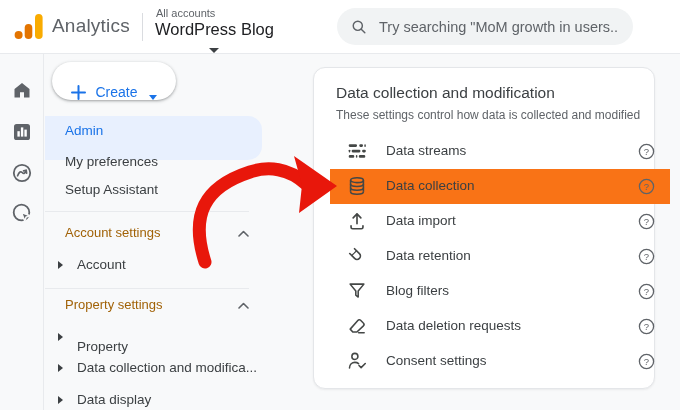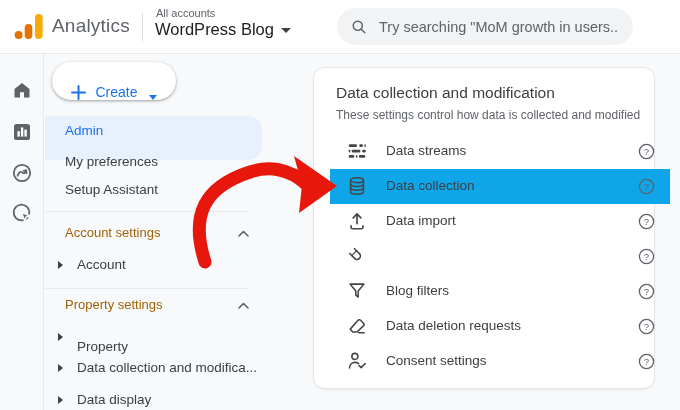--- a/index.html
+++ b/index.html
@@ -4,21 +4,21 @@
 <style>
   html,body{margin:0;padding:0;background:#fff;font-family:"Liberation Sans",sans-serif;}
   .screen{position:relative;width:680px;height:410px;background:#f8f9fa;overflow:hidden;}
 
   
   .topbar{position:absolute;top:0;left:0;width:680px;height:54px;background:#fff;border-bottom:1px solid #e8eaed;box-sizing:border-box;}
   .logo{position:absolute;left:14px;top:13px;width:30px;height:27px;}
   .app-name{position:absolute;left:52px;top:15px;font-size:19px;color:#5f6368;letter-spacing:.2px;}
   .hdr-divider{position:absolute;left:142px;top:13px;width:1px;height:28px;background:#dadce0;}
   .acct-label{position:absolute;left:156px;top:7px;font-size:11px;color:#5f6368;}
-  .acct-name{position:absolute;left:155px;top:20px;font-size:16.5px;color:#202124;display:flex;align-items:center;gap:7px;cursor:pointer;}
+  .acct-name{position:absolute;left:155px;top:20px;font-size:16.5px;color:#202124;display:flex;align-items:center;gap:7px;cursor:pointer;flex-direction:column;}
   .caret-down{width:0;height:0;border-left:5px solid transparent;border-right:5px solid transparent;border-top:5.5px solid #3c4043;margin-top:2px;}
   .searchbar{position:absolute;left:337px;top:8px;width:296px;height:37px;background:#f1f3f4;border-radius:19px;display:flex;align-items:center;box-sizing:border-box;padding:0 14px;}
   .searchbar input{border:none;outline:none;background:transparent;font-family:"Liberation Sans",sans-serif;font-size:14.5px;color:#3c4043;width:100%;margin-left:10px;}
   .searchbar input::placeholder{color:#5f6368;}
 
   
   .rail{position:absolute;left:0;top:54px;width:43px;height:356px;}
   .rail-divider{position:absolute;left:43px;top:54px;width:1px;height:356px;background:#e8eaed;}
   .rail-btn{position:absolute;left:10px;width:24px;height:24px;cursor:pointer;}
 
@@ -33,21 +33,21 @@
   .nav-sub{position:absolute;left:77px;height:20px;font-size:13.5px;color:#3c4043;cursor:pointer;line-height:20px;}
   .tri-right{position:absolute;left:58px;width:0;height:0;border-top:4px solid transparent;border-bottom:4px solid transparent;border-left:5px solid #3c4043;cursor:pointer;}
   .chev-up{position:absolute;left:238px;width:11px;height:7px;cursor:pointer;}
   .nav-div{position:absolute;left:45px;width:204px;height:1px;background:#e8eaed;}
 
   
   .card{position:absolute;left:313px;top:67px;width:342px;height:322px;background:#fff;border:1px solid #e4e6e9;border-radius:12px;box-sizing:border-box;box-shadow:0 1px 2px rgba(60,64,67,.08);}
   .card-title{position:absolute;left:22px;top:16px;font-size:15.5px;color:#3c4043;}
   .card-sub{position:absolute;left:22px;top:40px;font-size:12px;color:#5f6368;}
   .row{position:absolute;left:16px;width:340px;height:35px;cursor:pointer;}
-  .row.hl{background:#0ea5e9;}
+  .row.hl{background:#f97316;}
   .row .ric{position:absolute;left:16px;top:6px;width:22px;height:22px;}
   .row .rlabel{position:absolute;left:56px;top:9px;font-size:13.5px;color:#3c4043;}
   .row .help{position:absolute;right:15px;top:9px;width:17px;height:17px;cursor:pointer;}
 
   
   .arrow-overlay{position:absolute;left:0;top:0;width:680px;height:410px;pointer-events:none;z-index:10;}
 </style>
 </head>
 <body>
 
@@ -191,20 +191,21 @@
       </svg>
     </div>
 
     <div class="row" style="top:171px">
       <svg class="ric" viewBox="0 0 24 24">
         <g fill="none" stroke="#444746" stroke-width="1.8" stroke-linecap="round" transform="rotate(-45 12 12)">
           <path d="M8.3 4.5 V12 a3.7 3.7 0 0 0 7.4 0 V4.5"></path>
           <path d="M8.3 7.6 h3.3 M15.7 7.6 h-3.3" stroke-width="1.3"></path>
         </g>
       </svg>
+      <div class="rlabel">Data retention</div>
       <svg class="help" viewBox="0 0 17 17">
         <circle cx="8.5" cy="8.5" r="7.1" fill="none" stroke="#5f6368" stroke-width="1.3"></circle>
         <text x="8.5" y="12" text-anchor="middle" font-size="9.5" fill="#5f6368" font-family="Liberation Sans, sans-serif">?</text>
       </svg>
     </div>
 
     <div class="row" style="top:206px">
       <svg class="ric" viewBox="0 0 24 24">
         <path d="M4.5 4.5 H19.5 L13.3 12 V18.6 L10.7 16.6 V12 Z" fill="none" stroke="#444746" stroke-width="1.7" stroke-linejoin="round"></path>
       </svg>

